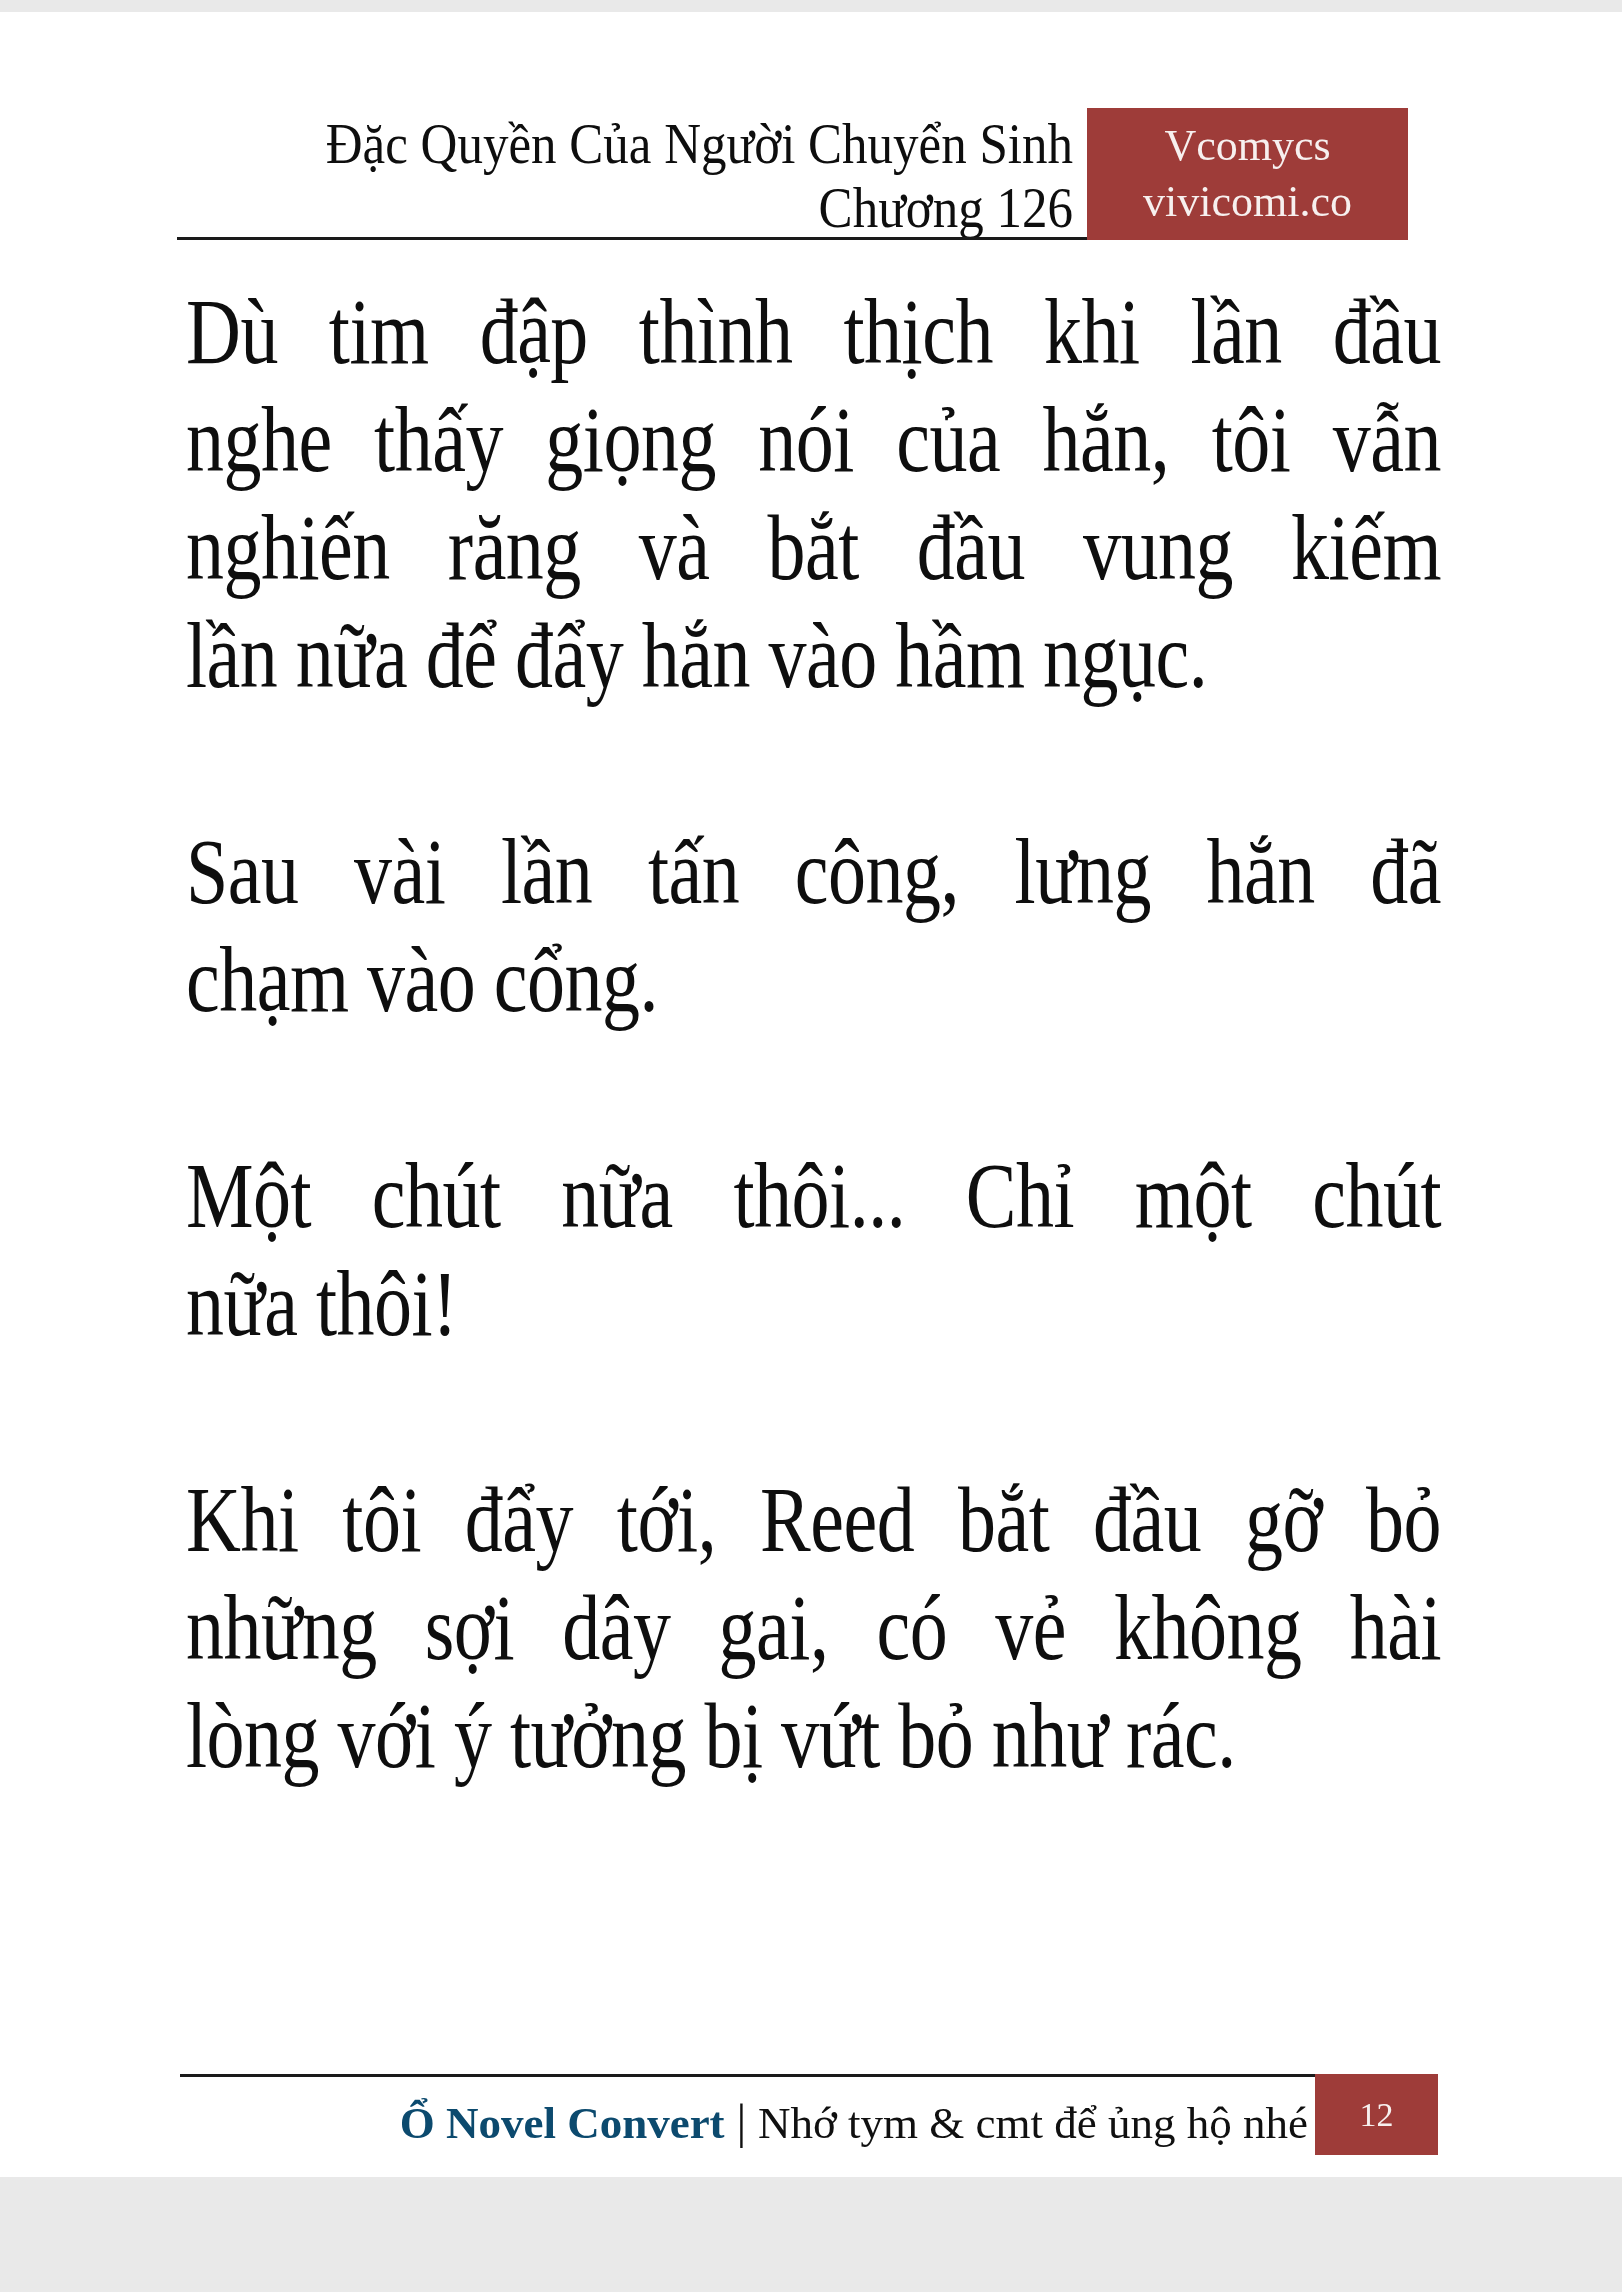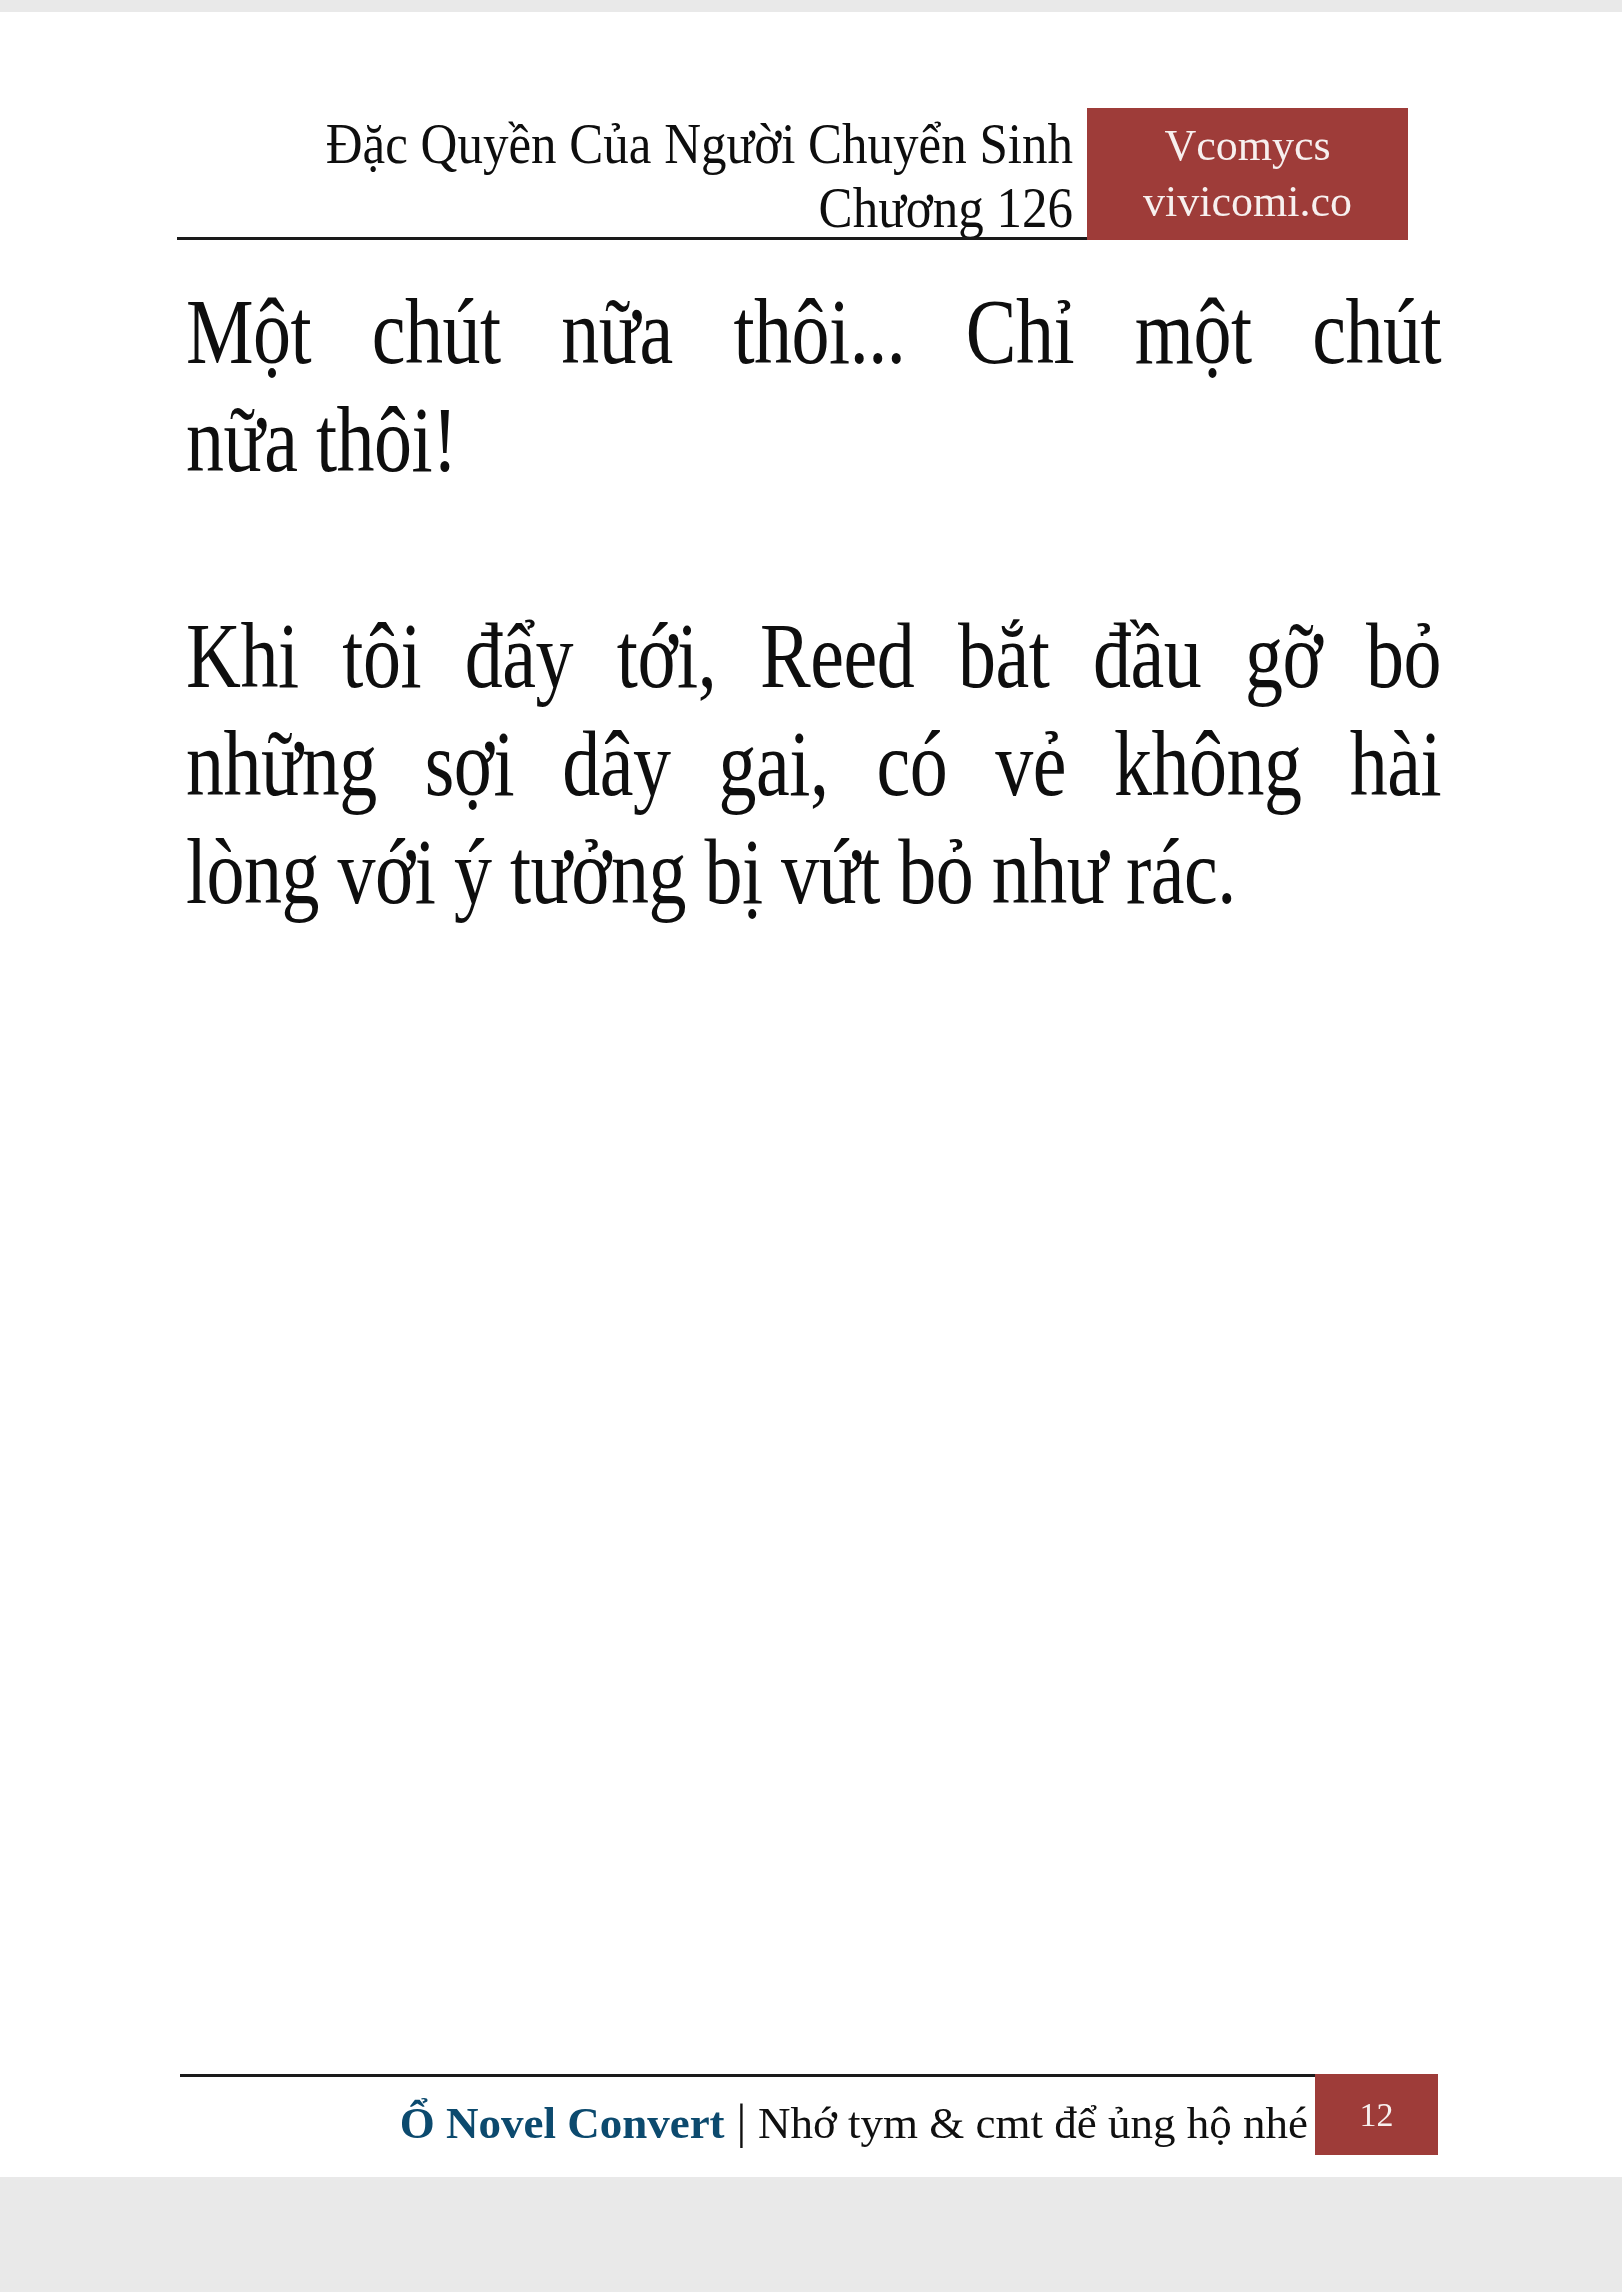--- a/index.html
+++ b/index.html
@@ -144,20 +144,30 @@
 
   <div class="brand-box">
     <div>Vcomycs</div>
     <div>vivicomi.co</div>
   </div>
 
   <div class="header-rule"></div>
 
   <div class="body-text">
     <div class="paragraph">
+      <div class="line justify">Dù tim đập thình thịch khi lần đầu</div>
+      <div class="line justify">nghe thấy giọng nói của hắn, tôi vẫn</div>
+      <div class="line justify">nghiến răng và bắt đầu vung kiếm</div>
+      <div class="line">lần nữa để đẩy hắn vào hầm ngục.</div>
+    </div>
+    <div class="paragraph">
+      <div class="line justify">Sau vài lần tấn công, lưng hắn đã</div>
+      <div class="line">chạm vào cổng.</div>
+    </div>
+    <div class="paragraph">
       <div class="line justify">Một chút nữa thôi... Chỉ một chút</div>
       <div class="line">nữa thôi!</div>
     </div>
     <div class="paragraph">
       <div class="line justify">Khi tôi đẩy tới, Reed bắt đầu gỡ bỏ</div>
       <div class="line justify">những sợi dây gai, có vẻ không hài</div>
       <div class="line">lòng với ý tưởng bị vứt bỏ như rác.</div>
     </div>
   </div>
 

